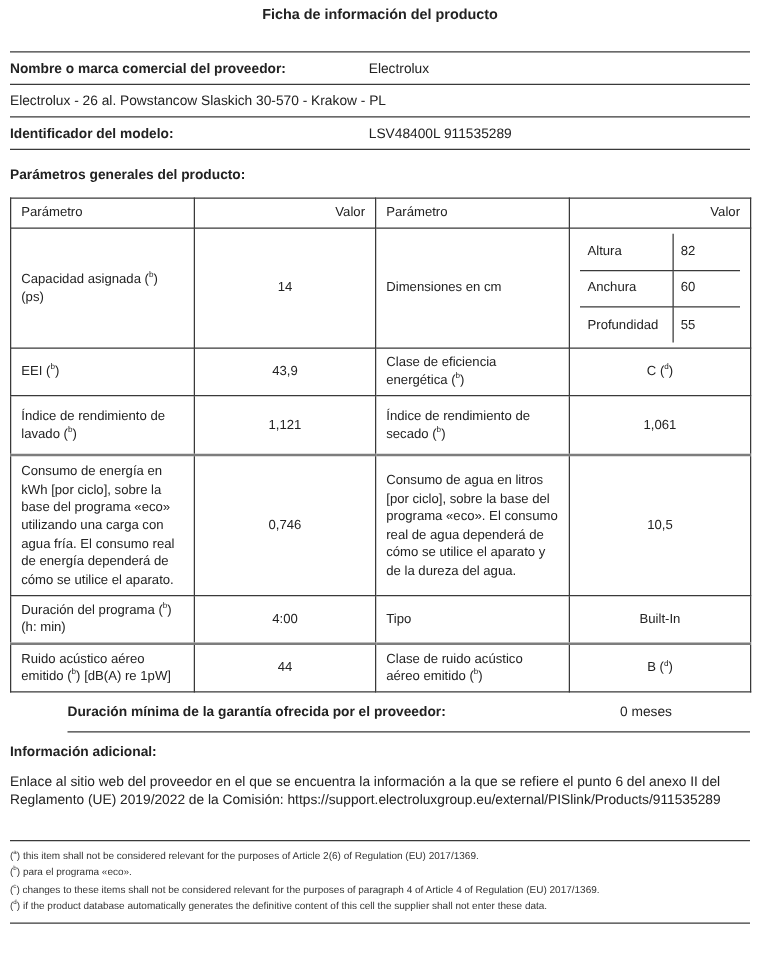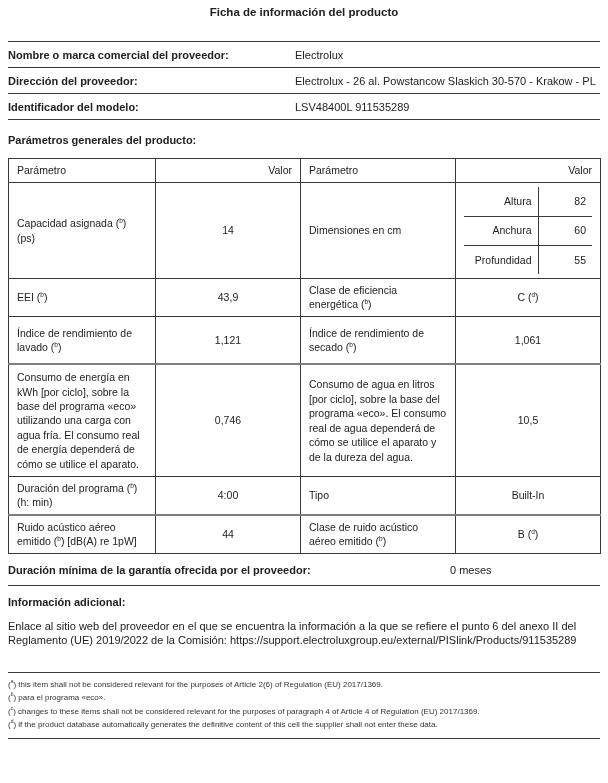--- a/index.html
+++ b/index.html
@@ -47,27 +47,27 @@
   tr.r-eei td      { height: 37px; }
   tr.r-perf td     { height: 48px; }
   tr.r-energy td   { height: 112px; border-top: 2px solid #7d7d7d; }
   tr.r-duration td { height: 35px; }
   tr.r-noise td    { height: 38px; border-top: 2px solid #7d7d7d; }
   tr.r-off td      { height: 38px; }
   tr.r-delay td    { height: 49px; }
 
   td.dims-cell { padding: 0; }
   table.dims { width: 100%; height: 100%; border-collapse: collapse; }
-  table.dims td { border: none; height: 29px; text-align: right; padding: 2px 6px; }
+  table.dims td { border: none; height: 29px; text-align: left; padding: 2px 6px; }
   table.dims tr:not(:last-child) td { border-bottom: 1px solid #3a3a3a; }
   table.dims td.dim-name { border-right: 1px solid #3a3a3a; width: 74px; }
 
   .warranty-row {
     display: flex; align-items: flex-start;
-    padding: 10px 0 9px; border-bottom: 1px solid #3a3a3a;
+    padding: 10px 0 9px; border-bottom: 1px solid #3a3a3a; margin-left: 46px;
   }
   .warranty-label { font-weight: 700; width: 442px; flex: none; }
   .warranty-value { flex: 1; }
 
   .additional-heading { font-weight: 700; padding: 10px 0 0; }
   .additional-text {
     padding: 11px 0 24px; line-height: 1.32;
     border-bottom: 1px solid #3a3a3a;
   }
 
@@ -82,21 +82,20 @@
 <div class="page">
 
   <div class="doc-title">Ficha de información del producto</div>
 
   <div class="info-row">
     <div class="info-label">Nombre o marca comercial del proveedor:</div>
     <div class="info-value">Electrolux</div>
   </div>
 
   <div class="info-row">
-    <div class="info-label">Dirección del proveedor:</div>
     <div class="info-value">Electrolux - 26 al. Powstancow Slaskich 30-570 - Krakow - PL</div>
   </div>
 
   <div class="info-row">
     <div class="info-label">Identificador del modelo:</div>
     <div class="info-value">LSV48400L 911535289</div>
   </div>
 
   <div class="section-heading">Parámetros generales del producto:</div>
 

